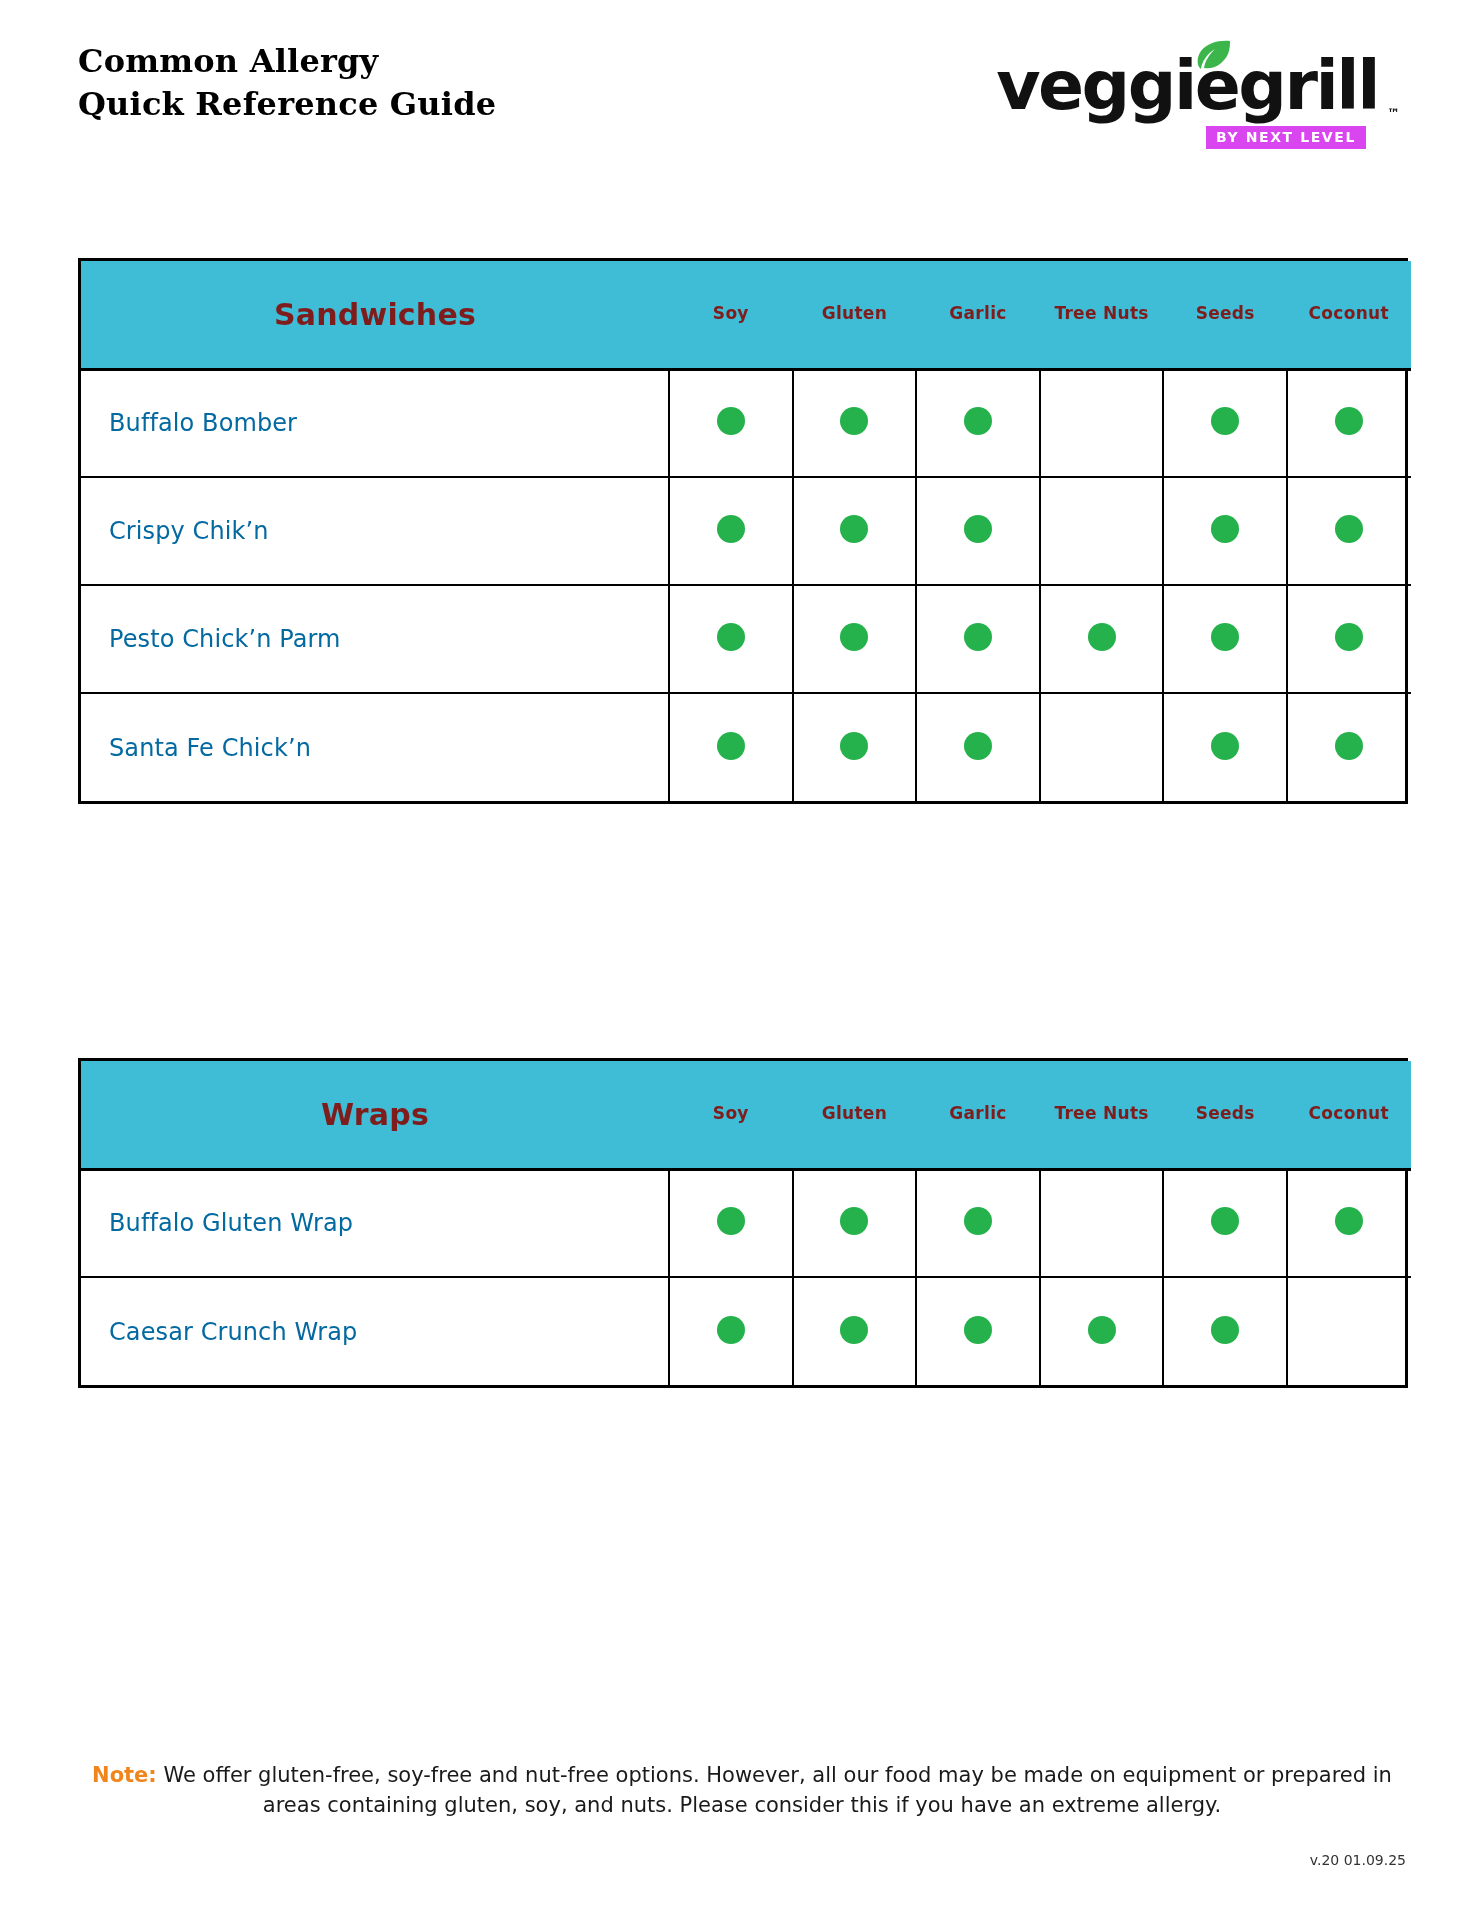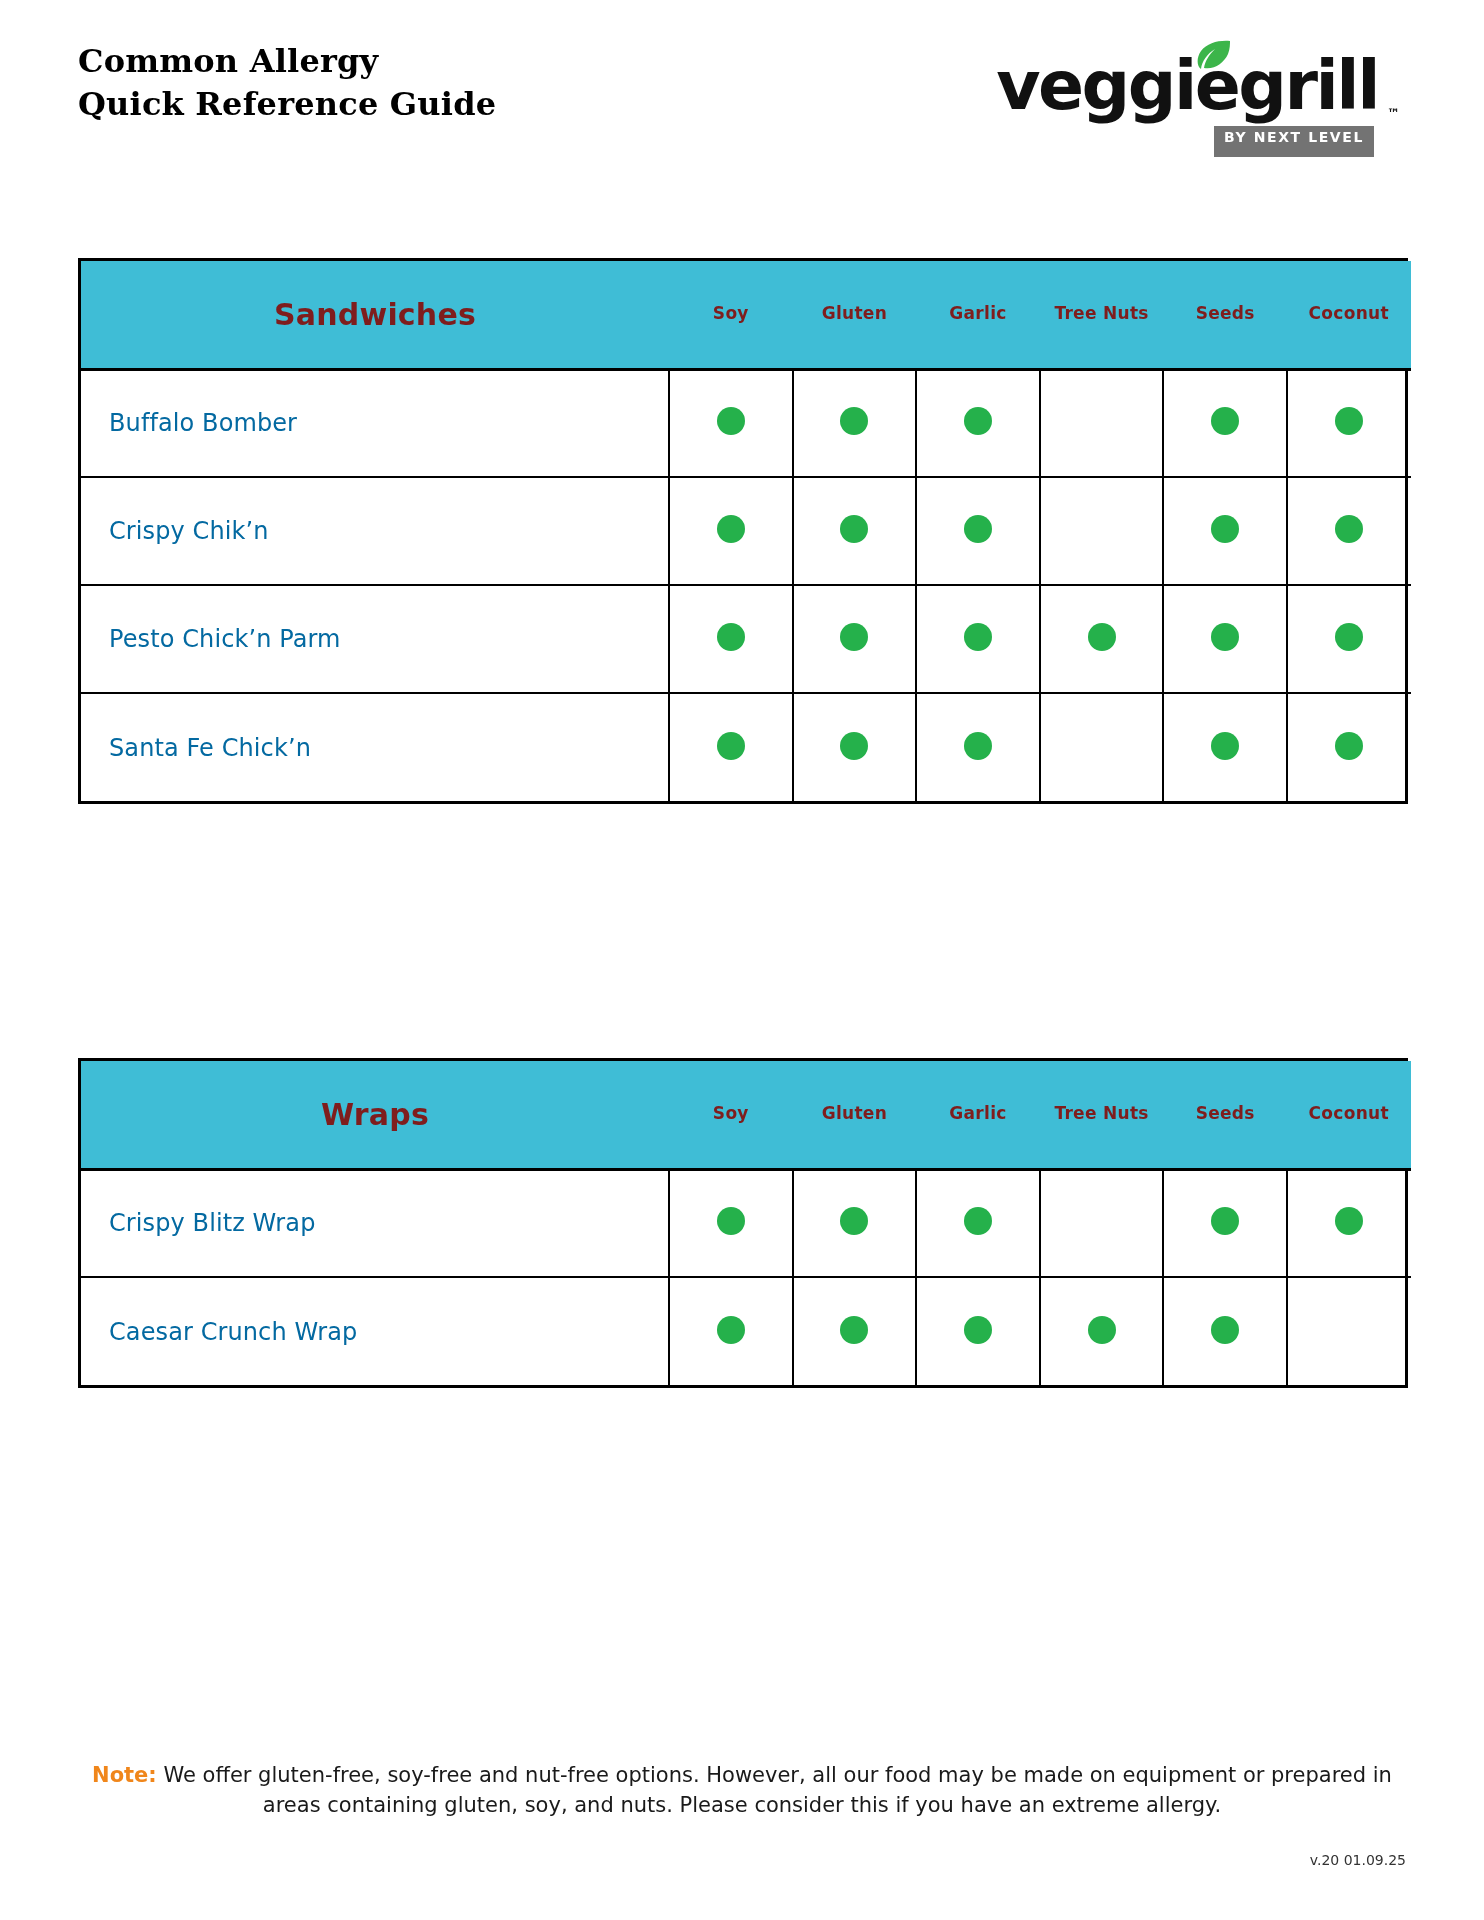--- a/index.html
+++ b/index.html
@@ -78,28 +78,28 @@
   .logo-leaf {
     position: absolute;
     right: 175px;
     top: 6px;
     width: 34px;
     height: 30px;
   }
   .logo-leaf svg { display: block; }
   .logo-badge {
     position: absolute;
-    right: 32px;
+    right: 40px;
     top: 92px;
-    background: #737373;
+    background: #d946ef;
     color: #ffffff;
     font-size: 14px;
     font-weight: bold;
     letter-spacing: 1.6px;
-    padding: 4px 10px 13px 10px;
+    padding: 4px 10px 5px 10px;
     line-height: 1;
     white-space: nowrap;
   }
 
   
   .table-wrap {
     position: absolute;
     left: 78px;
     width: 1330px;
     border: 3px solid #000000;
@@ -289,21 +289,21 @@
           <th class="allergen-head">Soy</th>
           <th class="allergen-head">Gluten</th>
           <th class="allergen-head">Garlic</th>
           <th class="allergen-head">Tree Nuts</th>
           <th class="allergen-head">Seeds</th>
           <th class="allergen-head">Coconut</th>
         </tr>
       </thead>
       <tbody>
         <tr>
-          <td class="item-name">Crispy Blitz Wrap</td>
+          <td class="item-name">Buffalo Gluten Wrap</td>
           <td class="mark-cell"><span class="dot"></span></td>
           <td class="mark-cell"><span class="dot"></span></td>
           <td class="mark-cell"><span class="dot"></span></td>
           <td class="mark-cell"><span class="dot off"></span></td>
           <td class="mark-cell"><span class="dot"></span></td>
           <td class="mark-cell"><span class="dot"></span></td>
         </tr>
         <tr>
           <td class="item-name">Caesar Crunch Wrap</td>
           <td class="mark-cell"><span class="dot"></span></td>

